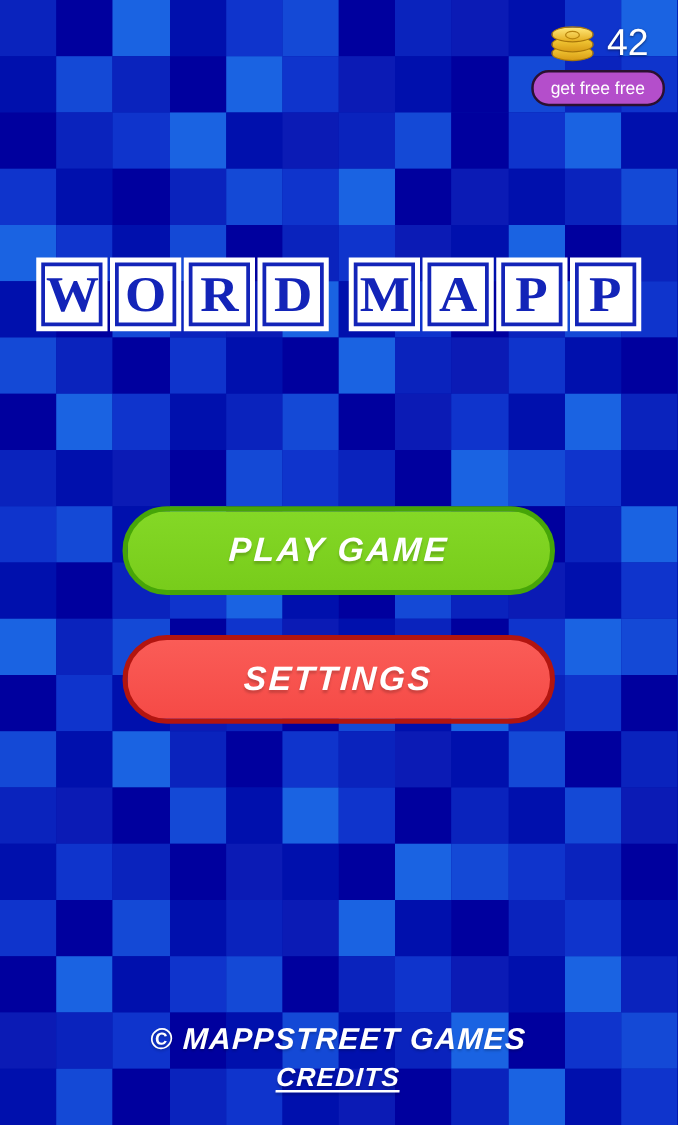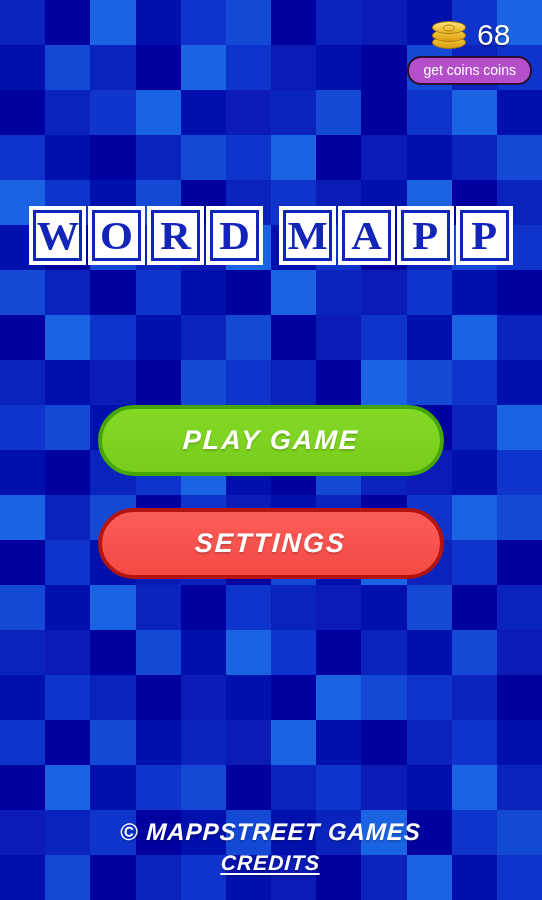--- a/index.html
+++ b/index.html
@@ -446,23 +446,23 @@
       <i style="background: rgb(15, 52, 204);"></i>
     </div>
 
   <div class="coin-area">
     <div class="coin-row">
       <div class="coin-stack">
         <div class="c c1"></div>
         <div class="c c2"></div>
         <div class="c c3"></div>
       </div>
-      <div class="coin-count">68</div>
+      <div class="coin-count">42</div>
     </div>
-    <div class="free-coins">get coins coins</div>
+    <div class="free-coins">get free free</div>
   </div>
 
   <div class="logo">
       <div class="word">
         <div class="tile">
           <div class="inner">
             <span class="glyph">W</span>
           </div>
         </div>
         <div class="tile">

